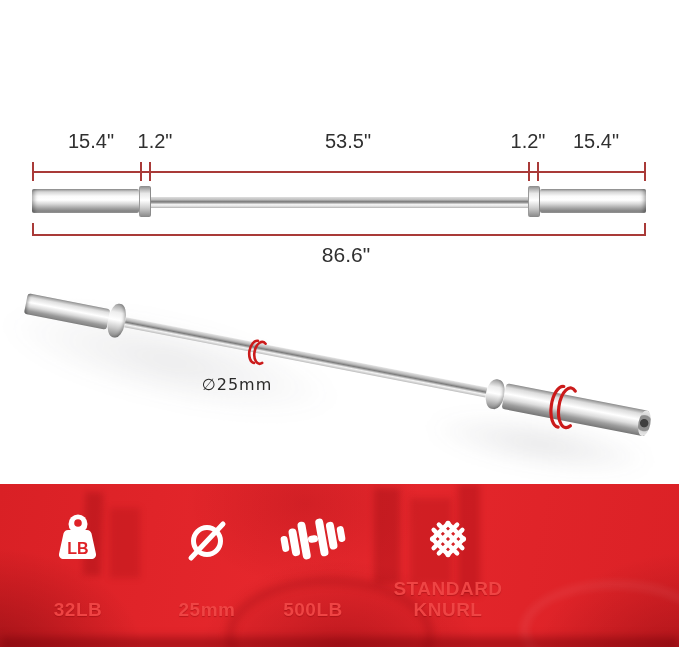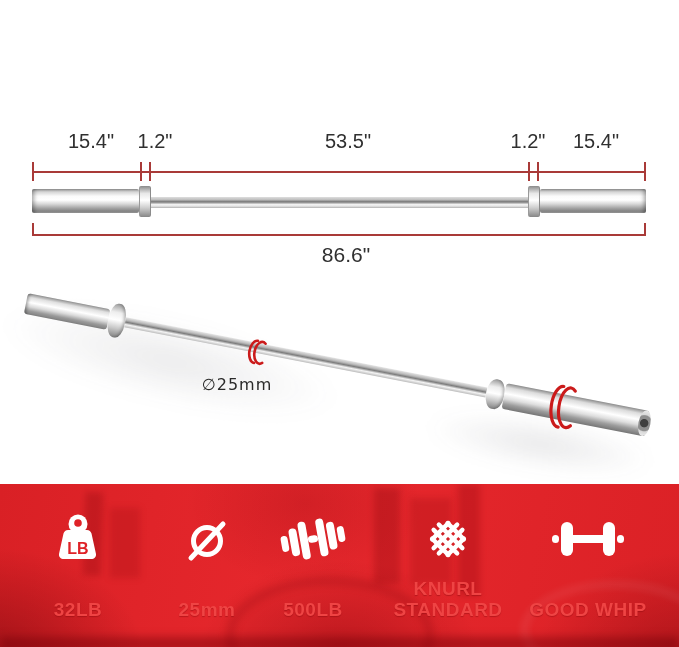--- a/index.html
+++ b/index.html
@@ -220,35 +220,19 @@
           <line x1="37.8" y1="15.2" x2="15.2" y2="37.8"></line>
           <line x1="39.2" y1="23.6" x2="23.6" y2="39.2"></line>
           <line x1="23.6" y1="8.8" x2="39.2" y2="24.4"></line>
           <line x1="15.2" y1="10.2" x2="37.8" y2="32.8"></line>
           <line x1="10.2" y1="15.2" x2="32.8" y2="37.8"></line>
           <line x1="8.8" y1="23.6" x2="24.4" y2="39.2"></line>
         </g>
       </svg>
     </div>
     <div class="feature-label">
+      <span>STANDARD</span>
       <span>KNURL</span>
-      <span>STANDARD</span>
-    </div>
-  </div>
-
-  <div class="feature f5">
-    <div class="feature-icon">
-      <svg width="74" height="44" viewBox="0 0 74 40">
-        <g fill="#fff">
-          <rect x="1" y="16" width="7" height="8" rx="3.5"></rect>
-          <rect x="10" y="3" width="12" height="34" rx="6"></rect>
-          <rect x="22" y="16" width="30" height="8"></rect>
-          <rect x="52" y="3" width="12" height="34" rx="6"></rect>
-          <rect x="66" y="16" width="7" height="8" rx="3.5"></rect>
-        </g>
-      </svg>
-    </div>
-    <div class="feature-label">
-      <span>GOOD WHIP</span>
-    </div>
-  </div>
+    </div>
+  </div>
+
 
 </div>
 
 </body></html>

